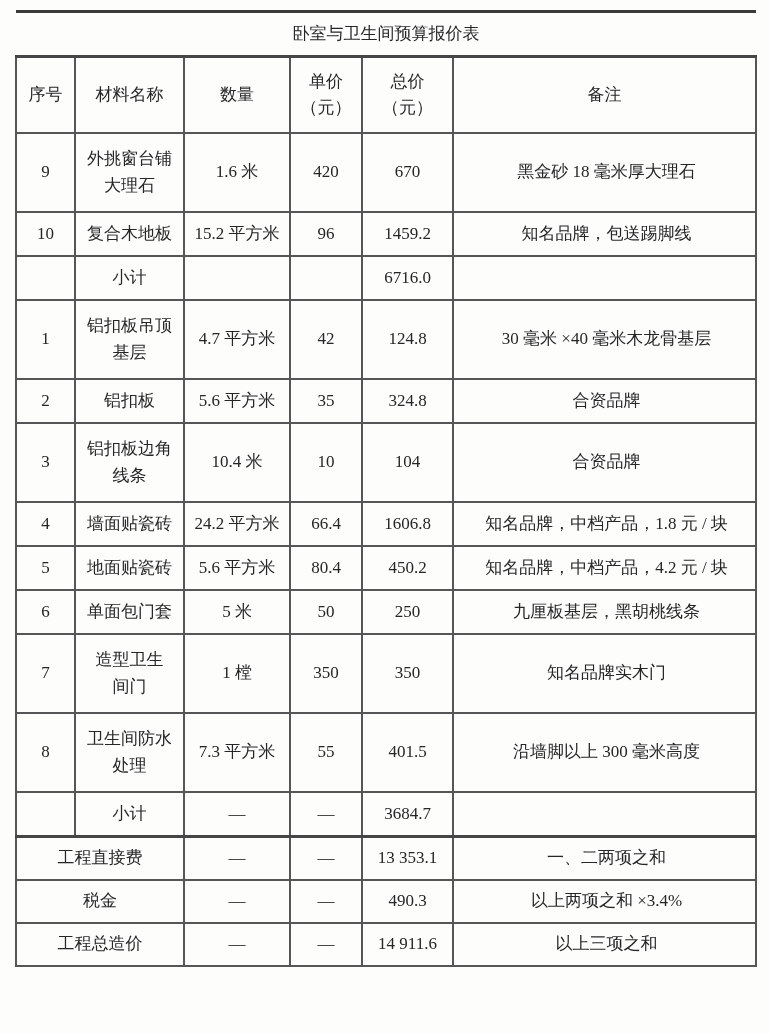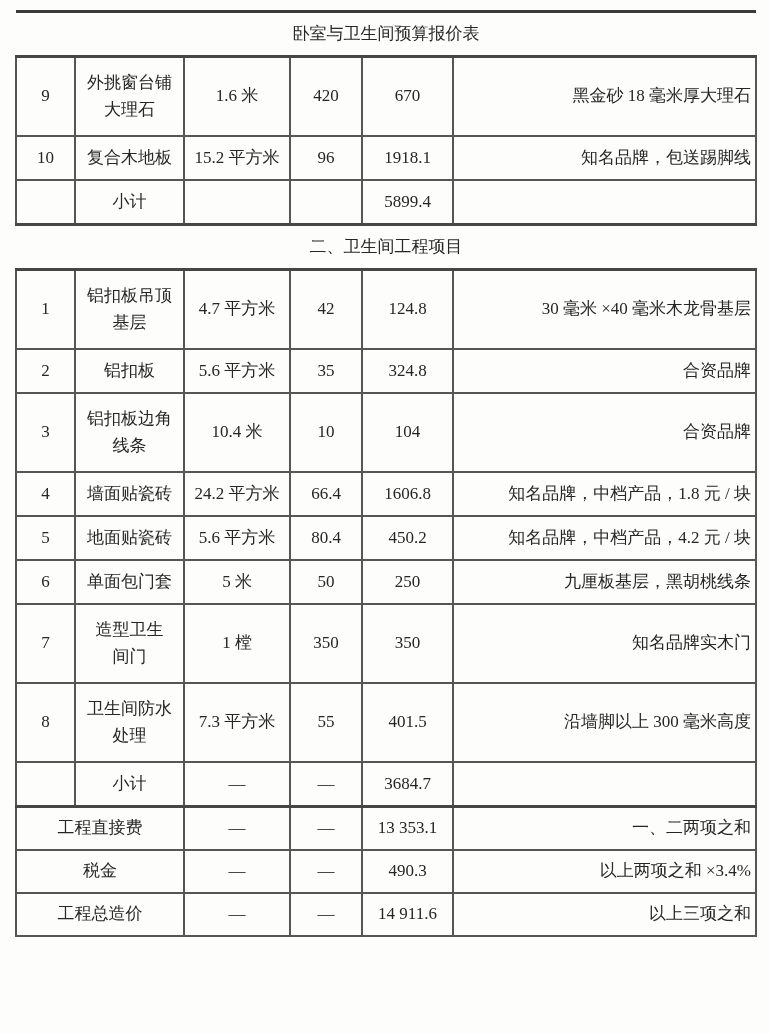--- a/index.html
+++ b/index.html
@@ -33,21 +33,21 @@
   col.c-rem   { width: 303px; }
 
   td {
     border: 2px solid #565656;
     text-align: center;
     vertical-align: middle;
     padding: 2px 4px;
     white-space: pre-line;
     overflow: hidden;
   }
-  td.l { text-align: right; padding-left: 8px; }
+  td.l { text-align: center; padding-left: 8px; }
 
   
   td.span {
     border-left: none;
     border-right: none;
   }
 
   tr.ttl  td { height: 38px; border-top: 3px solid #3b3b3b; border-bottom: 3px solid #464646; }
   tr.hdr  td { height: 70px; }
   tr.tall td { height: 73px; }
@@ -68,51 +68,57 @@
       <col class="c-unit">
         <col class="c-total">
         <col class="c-rem">
     </colgroup>
 
     <tbody>
         <tr class="ttl">
       <td colspan="6" class="span">卧室与卫生间预算报价表</td>
     </tr>
 
+    <tr class="hdr">
+      <td>序号</td>
+      <td>材料名称</td>
+      <td>数量</td>
+      <td>单价
+（元）</td>
+      <td>总价（元）</td>
+      <td>备注</td>
+    </tr>
 
     <tr class="tall">
       <td>9</td>
       <td>外挑窗台铺
 大理石</td>
       <td>1.6 米</td>
       <td>420</td>
       <td>670</td>
       <td class="l">黑金砂 18 毫米厚大理石</td>
     </tr>
     <tr class="short">
       <td>10</td>
       <td>复合木地板</td>
       <td>15.2 平方米</td>
       <td>96</td>
-      <td>1918.1</td>
+      <td>1459.2</td>
       <td class="l">知名品牌，包送踢脚线</td>
     </tr>
 
     <tr class="short">
       <td></td>
       <td>小计</td>
       <td></td>
       <td></td>
-      <td>5899.4</td>
+      <td>6716.0</td>
       <td class="l"></td>
     </tr>
 
-    <tr class="sect">
-      <td colspan="6" class="span">二、卫生间工程项目</td>
-    </tr>
 
     <tr class="tall">
       <td>1</td>
       <td>铝扣板吊顶
 基层</td>
       <td>4.7 平方米</td>
       <td>42</td>
       <td>124.8</td>
       <td class="l">30 毫米 ×40 毫米木龙骨基层</td>
     </tr>

